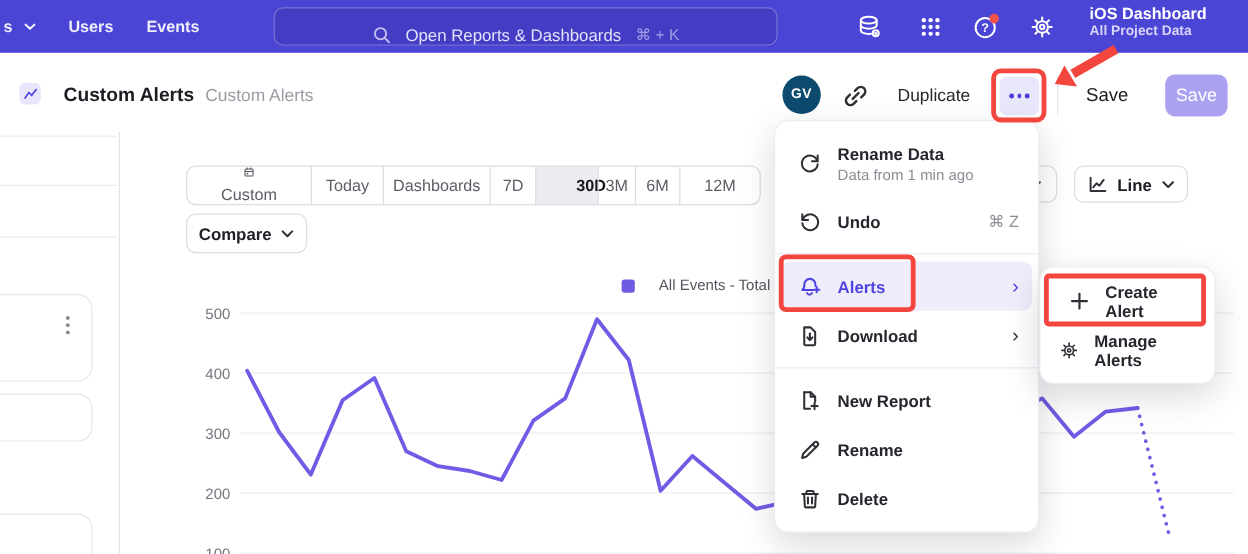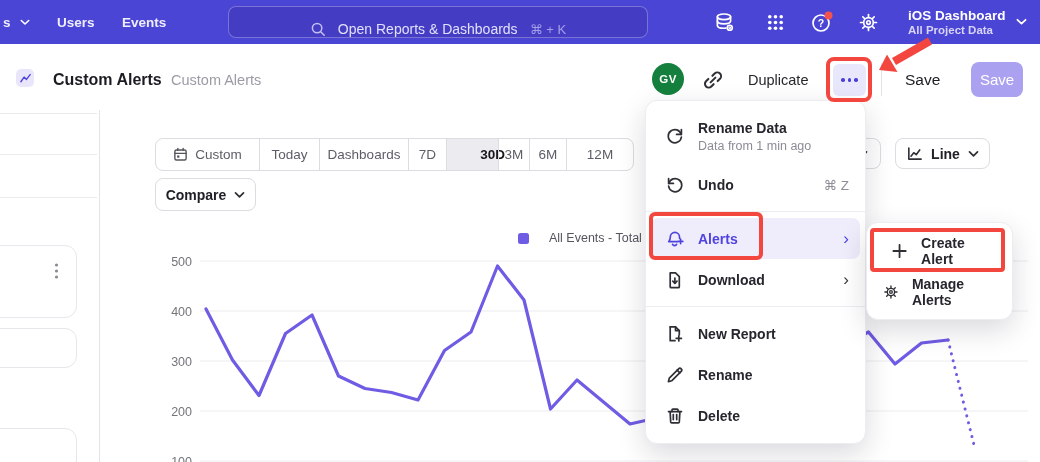--- a/index.html
+++ b/index.html
@@ -9,29 +9,29 @@
   .ic{stroke:#2f2f36;fill:none;stroke-width:1.7;stroke-linecap:round;stroke-linejoin:round;}
   .icw{stroke:#fff;fill:none;stroke-width:1.6;stroke-linecap:round;stroke-linejoin:round;}
 
   
   .topnav{position:absolute;left:0;top:0;width:1040px;height:44px;background:#4b45d6;z-index:30;}
   .nav-item{position:absolute;top:0;height:44px;display:flex;align-items:center;color:#efeefc;font-size:13.5px;font-weight:600;cursor:pointer;}
   .searchbox{position:absolute;left:228px;top:6px;width:420px;height:32px;border-radius:8px;background:#443dc4;border:1px solid rgba(255,255,255,.28);display:flex;align-items:flex-end;justify-content:center;gap:12px;cursor:text;box-sizing:border-box;}
   .searchbox .ph{font-size:14px;color:#e2e0fb;}
   .searchbox .sc{font-size:13px;color:#a59fe9;}
   .navicon{position:absolute;top:7px;width:32px;height:30px;display:flex;align-items:center;justify-content:center;cursor:pointer;}
-  .project{position:absolute;left:908px;top:4px;height:36px;display:flex;align-items:center;gap:10px;cursor:pointer;color:#fff;}
+  .project{position:absolute;left:908px;top:4px;height:36px;display:flex;align-items:center;gap:10px;cursor:pointer;color:#fff;flex-direction:column;}
   .ptitle{font-size:13.5px;font-weight:700;line-height:16px;}
   .psub{font-size:11.5px;font-weight:600;color:#d7d4f7;line-height:13px;}
 
   
   .boardicon{position:absolute;left:16px;top:69px;width:18px;height:18px;border-radius:5px;background:#e9e6fb;display:flex;align-items:center;justify-content:center;z-index:5;}
   .htitle{position:absolute;left:53px;top:71px;font-size:16px;font-weight:700;color:#1c1c22;z-index:5;}
   .hcrumb{position:absolute;left:171px;top:72px;font-size:14.5px;color:#9b9ba5;z-index:5;}
-  .avatar{position:absolute;left:652px;top:63px;width:32px;height:32px;border-radius:50%;background:#15803d;color:#fff;font-size:11.5px;font-weight:700;display:flex;align-items:center;justify-content:center;letter-spacing:.5px;z-index:5;cursor:pointer;}
+  .avatar{position:absolute;left:652px;top:63px;width:32px;height:32px;border-radius:50%;background:#0c4a6e;color:#fff;font-size:11.5px;font-weight:700;display:flex;align-items:center;justify-content:center;letter-spacing:.5px;z-index:5;cursor:pointer;}
   .linkbtn{position:absolute;left:701px;top:68px;width:26px;height:24px;z-index:5;cursor:pointer;}
   .duplicate{position:absolute;left:748px;top:72px;font-size:14.5px;font-weight:400;color:#26262c;z-index:5;cursor:pointer;}
   .morebtn{position:absolute;left:833px;top:64px;width:33px;height:32px;border-radius:6px;background:#e9e7fc;display:flex;align-items:center;justify-content:center;gap:3px;z-index:5;cursor:pointer;}
   .morebtn i{width:3.5px;height:3.5px;border-radius:50%;background:#4a3fd8;display:block;}
   .hdivider{position:absolute;left:881px;top:63px;width:1px;height:33px;background:#e3e3e8;z-index:5;}
   .closebtn{position:absolute;left:905px;top:71px;font-size:15.5px;color:#1c1c22;z-index:5;cursor:pointer;}
   .savebtn{position:absolute;left:971px;top:62px;width:52px;height:35px;border-radius:8px;background:#aba1f1;color:#fff;font-size:15px;font-weight:400;display:flex;align-items:center;justify-content:center;z-index:5;cursor:pointer;border:none;}
 
   
   .annbox{position:absolute;border:4px solid #f3463e;box-sizing:border-box;z-index:40;pointer-events:none;}
@@ -107,21 +107,21 @@
         <circle cx="2.5" cy="3" r="1.6" fill="#8a8a92"></circle>
           <circle cx="2.5" cy="9" r="1.6" fill="#8a8a92"></circle>
           <circle cx="2.5" cy="15" r="1.6" fill="#8a8a92"></circle>
       </svg>
     </div>
     <div class="scard" style="top:218px;height:40px"></div>
     <div class="scard" style="top:318px;height:60px"></div>
   </div>
 
   <div class="ranges">
-      <div class="seg" style="width: 103px;">
+      <div class="seg" style="width: 103px; flex-direction: column;">
         <svg width="15" height="15" viewBox="0 0 16 16" fill="none" stroke="#55555e" stroke-width="1.5" stroke-linecap="round">
           <rect x="2" y="3.2" width="12" height="10.6" rx="1.6"></rect>
           <line x1="2" y1="6.8" x2="14" y2="6.8"></line>
           <line x1="5.2" y1="1.6" x2="5.2" y2="3.6"></line>
           <line x1="10.8" y1="1.6" x2="10.8" y2="3.6"></line>
           <rect x="4.4" y="9" width="2.4" height="2.4" fill="#55555e" stroke="none"></rect>
         </svg>
         <span>Custom</span>
       </div>
       <div class="seg" style="width: 60px;">

